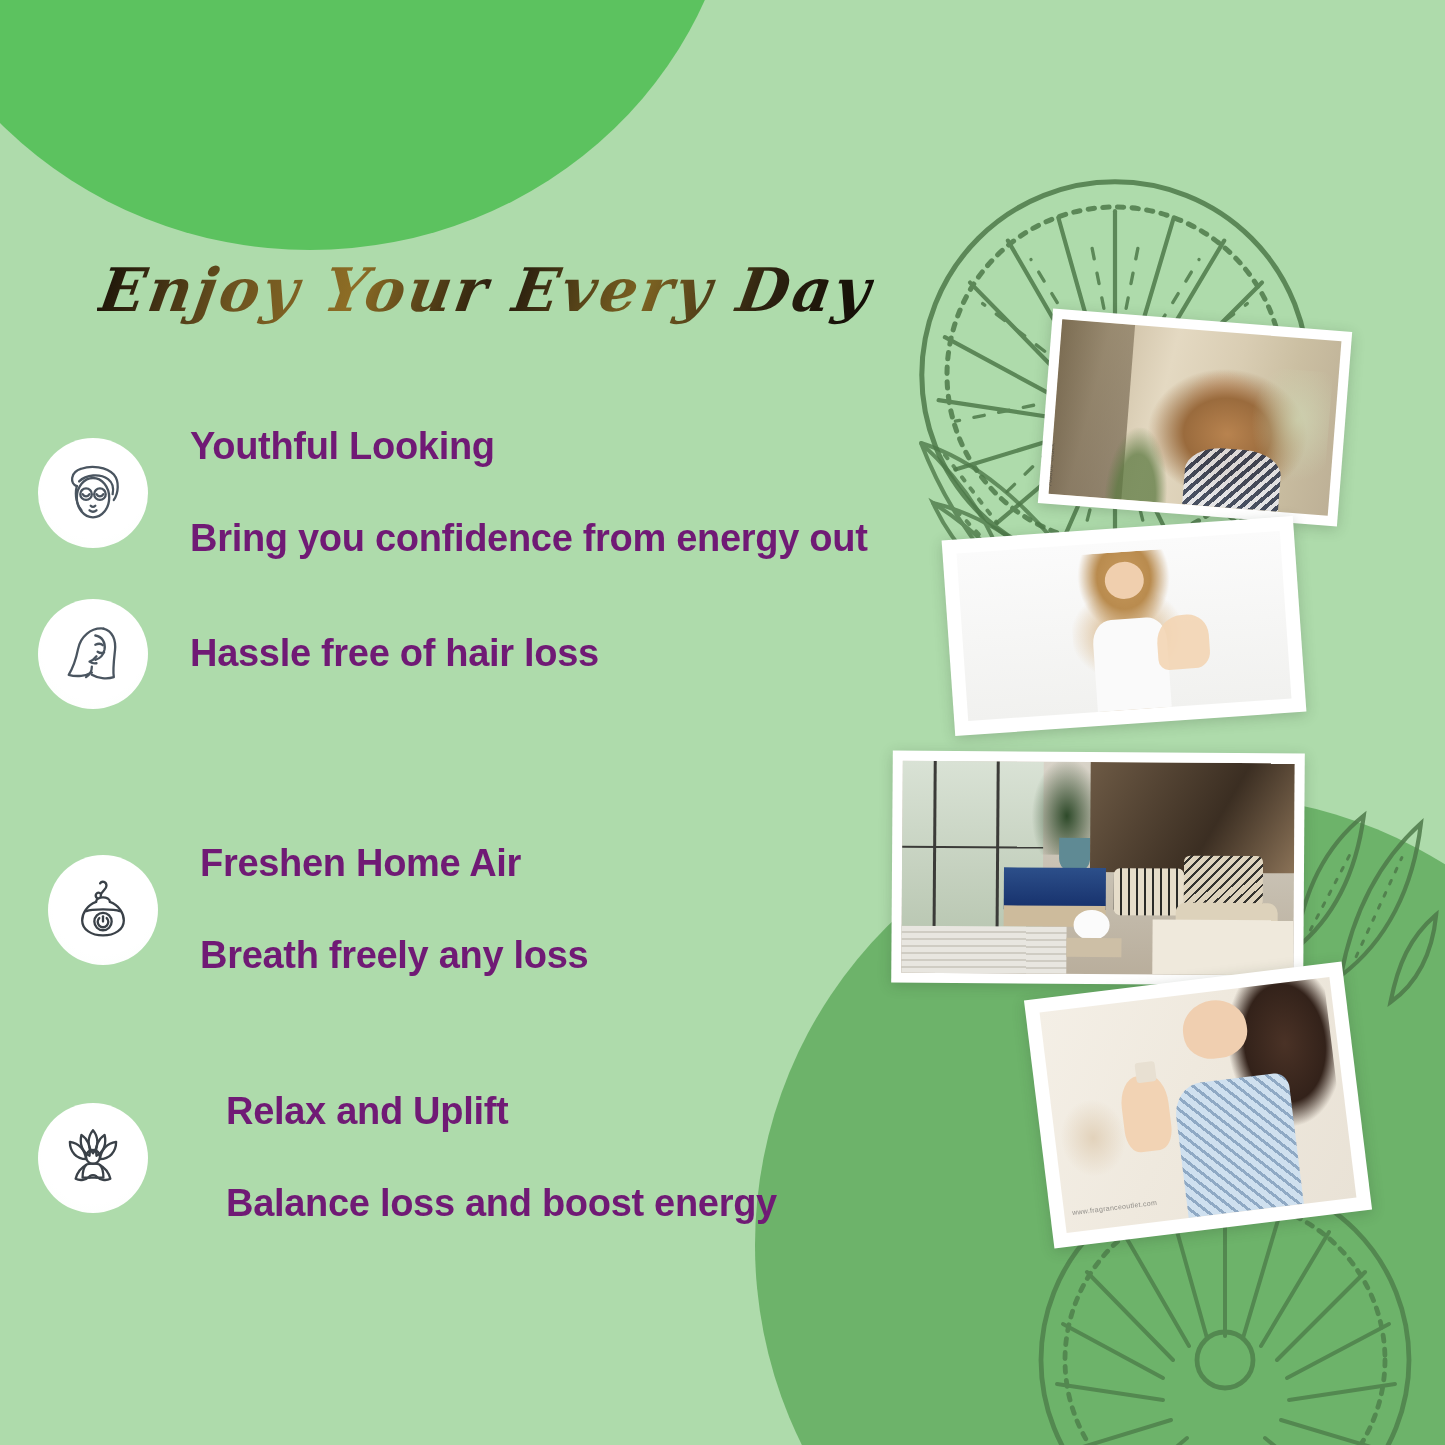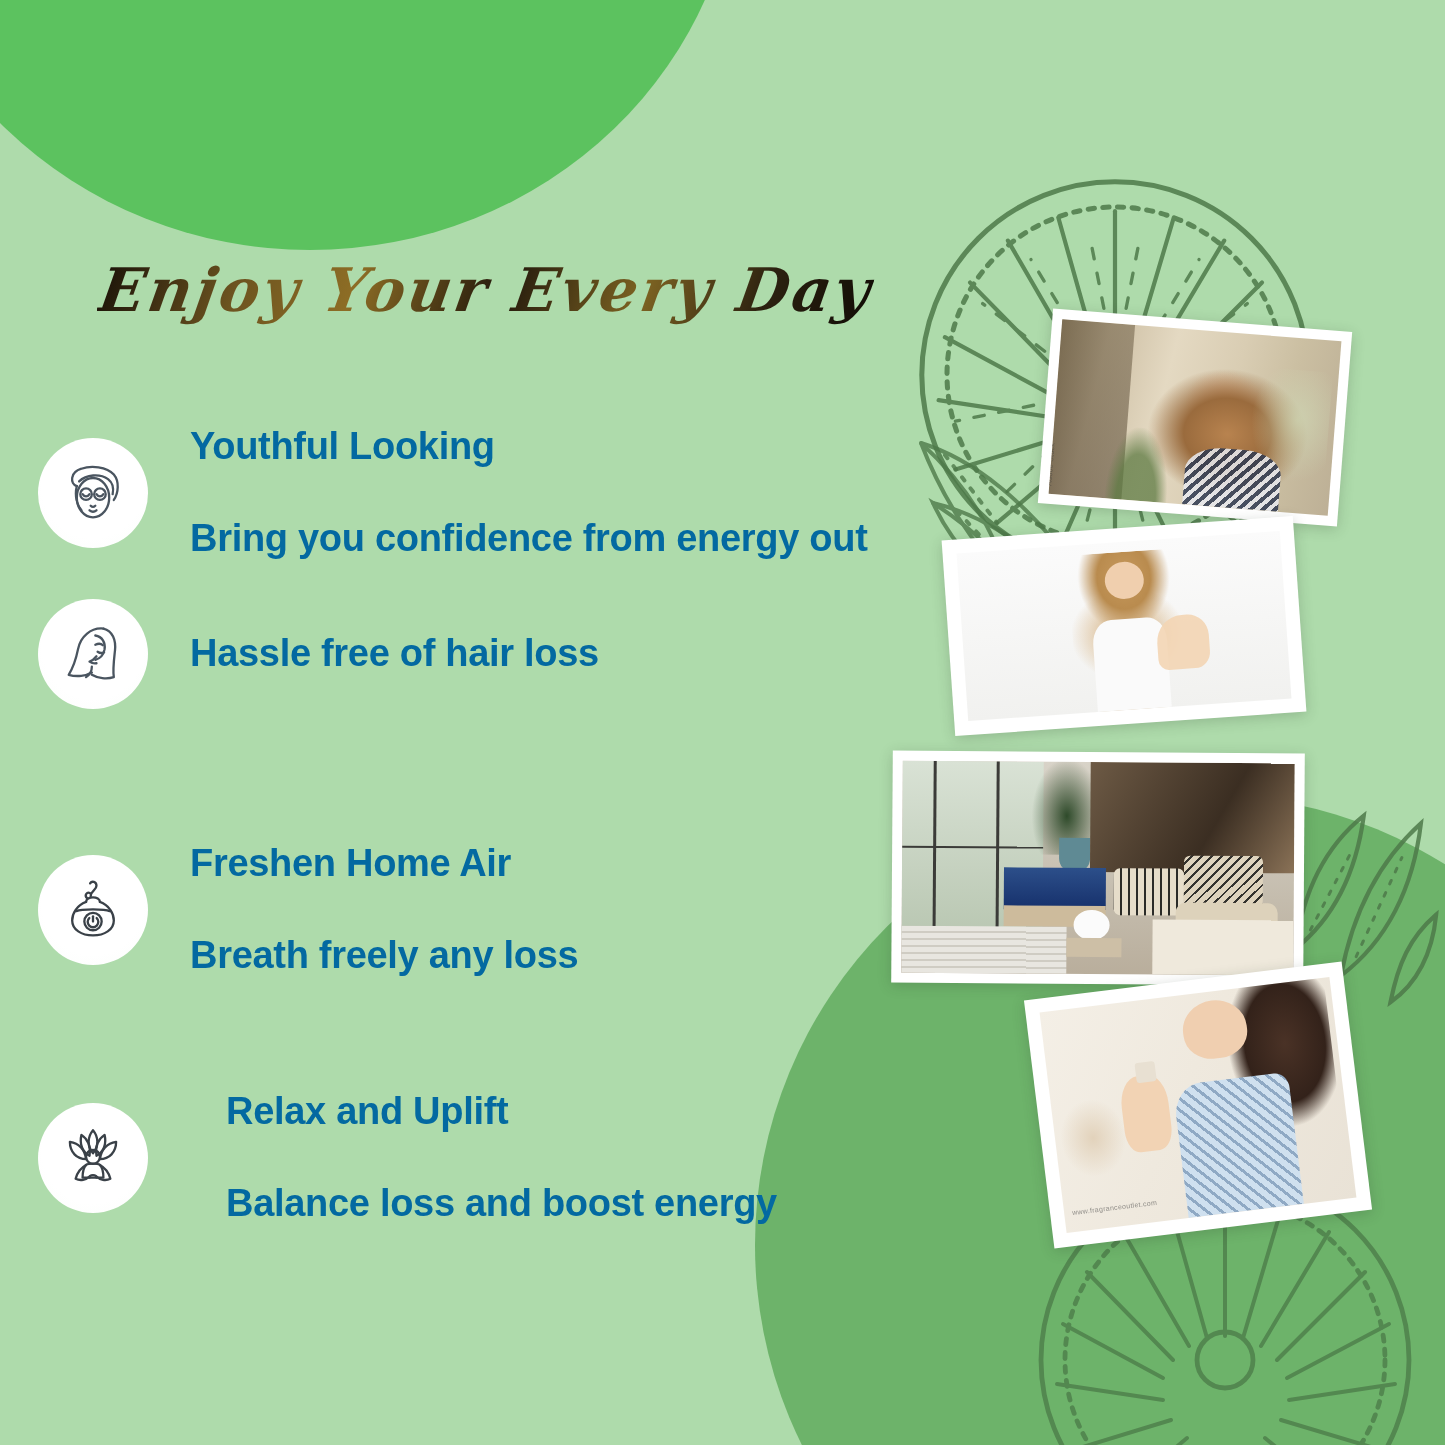--- a/index.html
+++ b/index.html
@@ -60,21 +60,21 @@
   .feature-row{position:absolute;display:flex;align-items:center;}
   .icon-badge{
     width:110px;height:110px;border-radius:50%;
     background:radial-gradient(circle at 50% 45%, #ffffff 62%, #fdfefd 78%, rgba(255,255,255,.45) 100%);
     display:flex;align-items:center;justify-content:center;
     flex:0 0 auto;
   }
   .icon-badge svg{width:74px;height:74px;display:block;}
   .feature-text{
     margin-left:42px;
-    color:#0369a1;
+    color:#701a75;
     font-weight:bold;
     font-size:38px;
     line-height:1.21;
     letter-spacing:-0.3px;
     white-space:pre-line;
   }
   .feature-text .ft-title{display:block;}
   .feature-text .ft-sub{display:block;}
 
   
@@ -307,21 +307,21 @@
           <path d="M36 30 C38 31.4 40 31.4 41.6 30.4"></path>
           <path d="M35 34 C33 36.6 31 38 29 38.6 C31 40 33 40.4 35 40"></path>
           <path d="M31 43 C31 47 29 50 26 52"></path>
         </svg>
       </div>
       <div class="feature-text">
         <span class="ft-sub">Hassle free of hair loss</span>
       </div>
     </div>
 
-    <div class="feature-row" style="left:38px;top:795px;">
+    <div class="feature-row" style="left:48px;top:795px;">
       <div class="icon-badge">
         <svg viewBox="0 0 64 64" fill="none" stroke="#3a4148" stroke-width="2" stroke-linecap="round" stroke-linejoin="round">
           <path d="M30 20 C30 15 35 15 35 11 C35 7.5 31 6.5 29.5 9"></path>
           <path d="M27 22 C24 19 27 16 29.5 17.5"></path>
           <path d="M26 25 C26 22.5 29 21 32 21 C35 21 38 22.5 38 25"></path>
           <path d="M26 25 C18 28 14 35 14 41 C14 49 22 54 32 54 C42 54 50 49 50 41 C50 35 46 28 38 25"></path>
           <path d="M17.5 33 C22 31 42 31 46.5 33"></path>
           <circle cx="32" cy="42" r="7.5"></circle>
           <path d="M32 37.5 L32 42"></path>
           <path d="M28.8 39 A4.6 4.6 0 1 0 35.2 39"></path>

